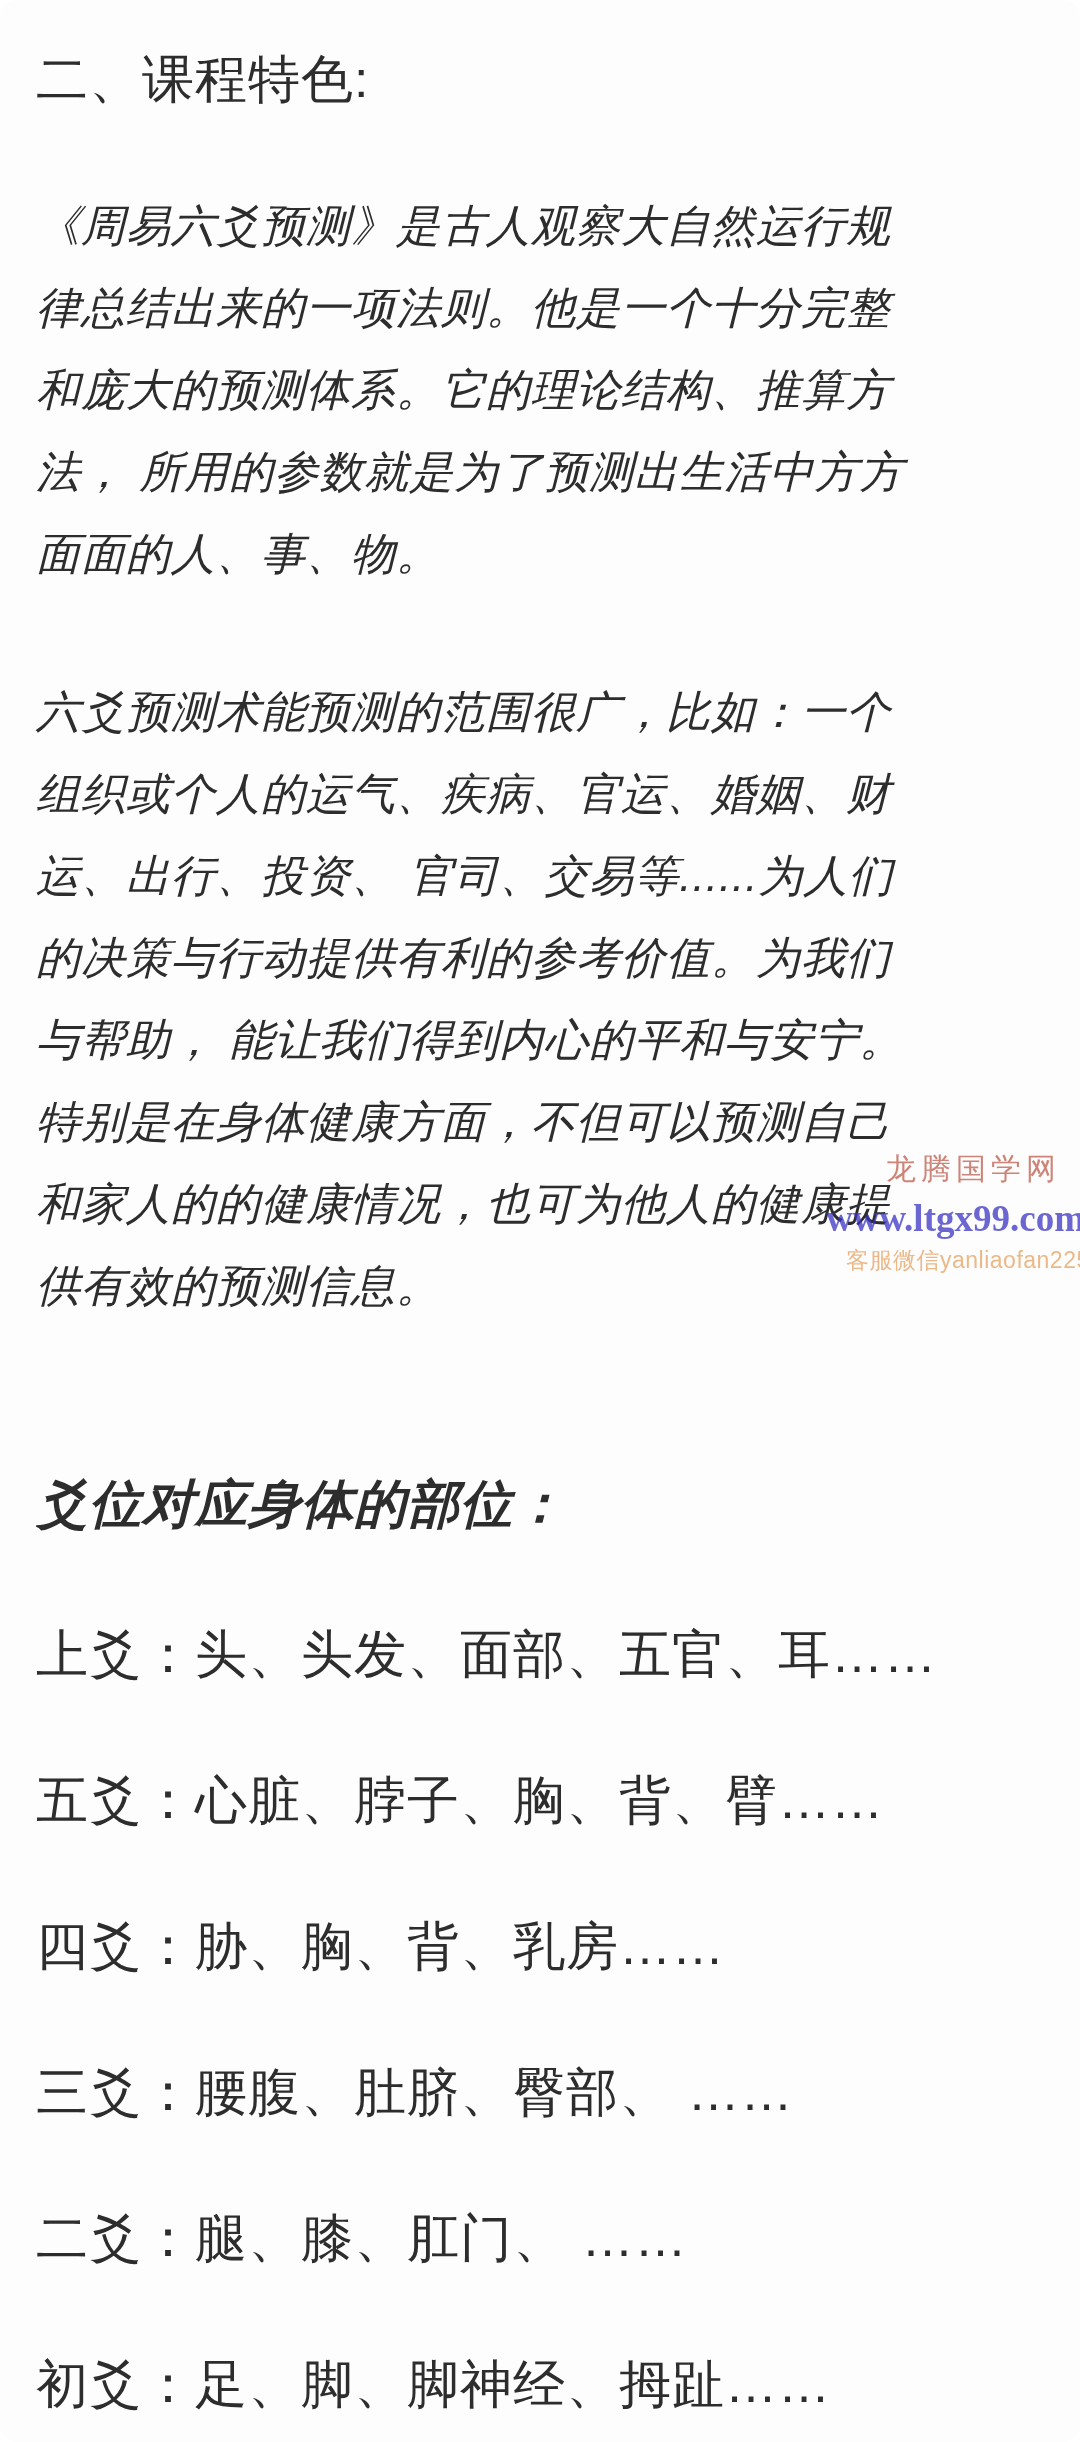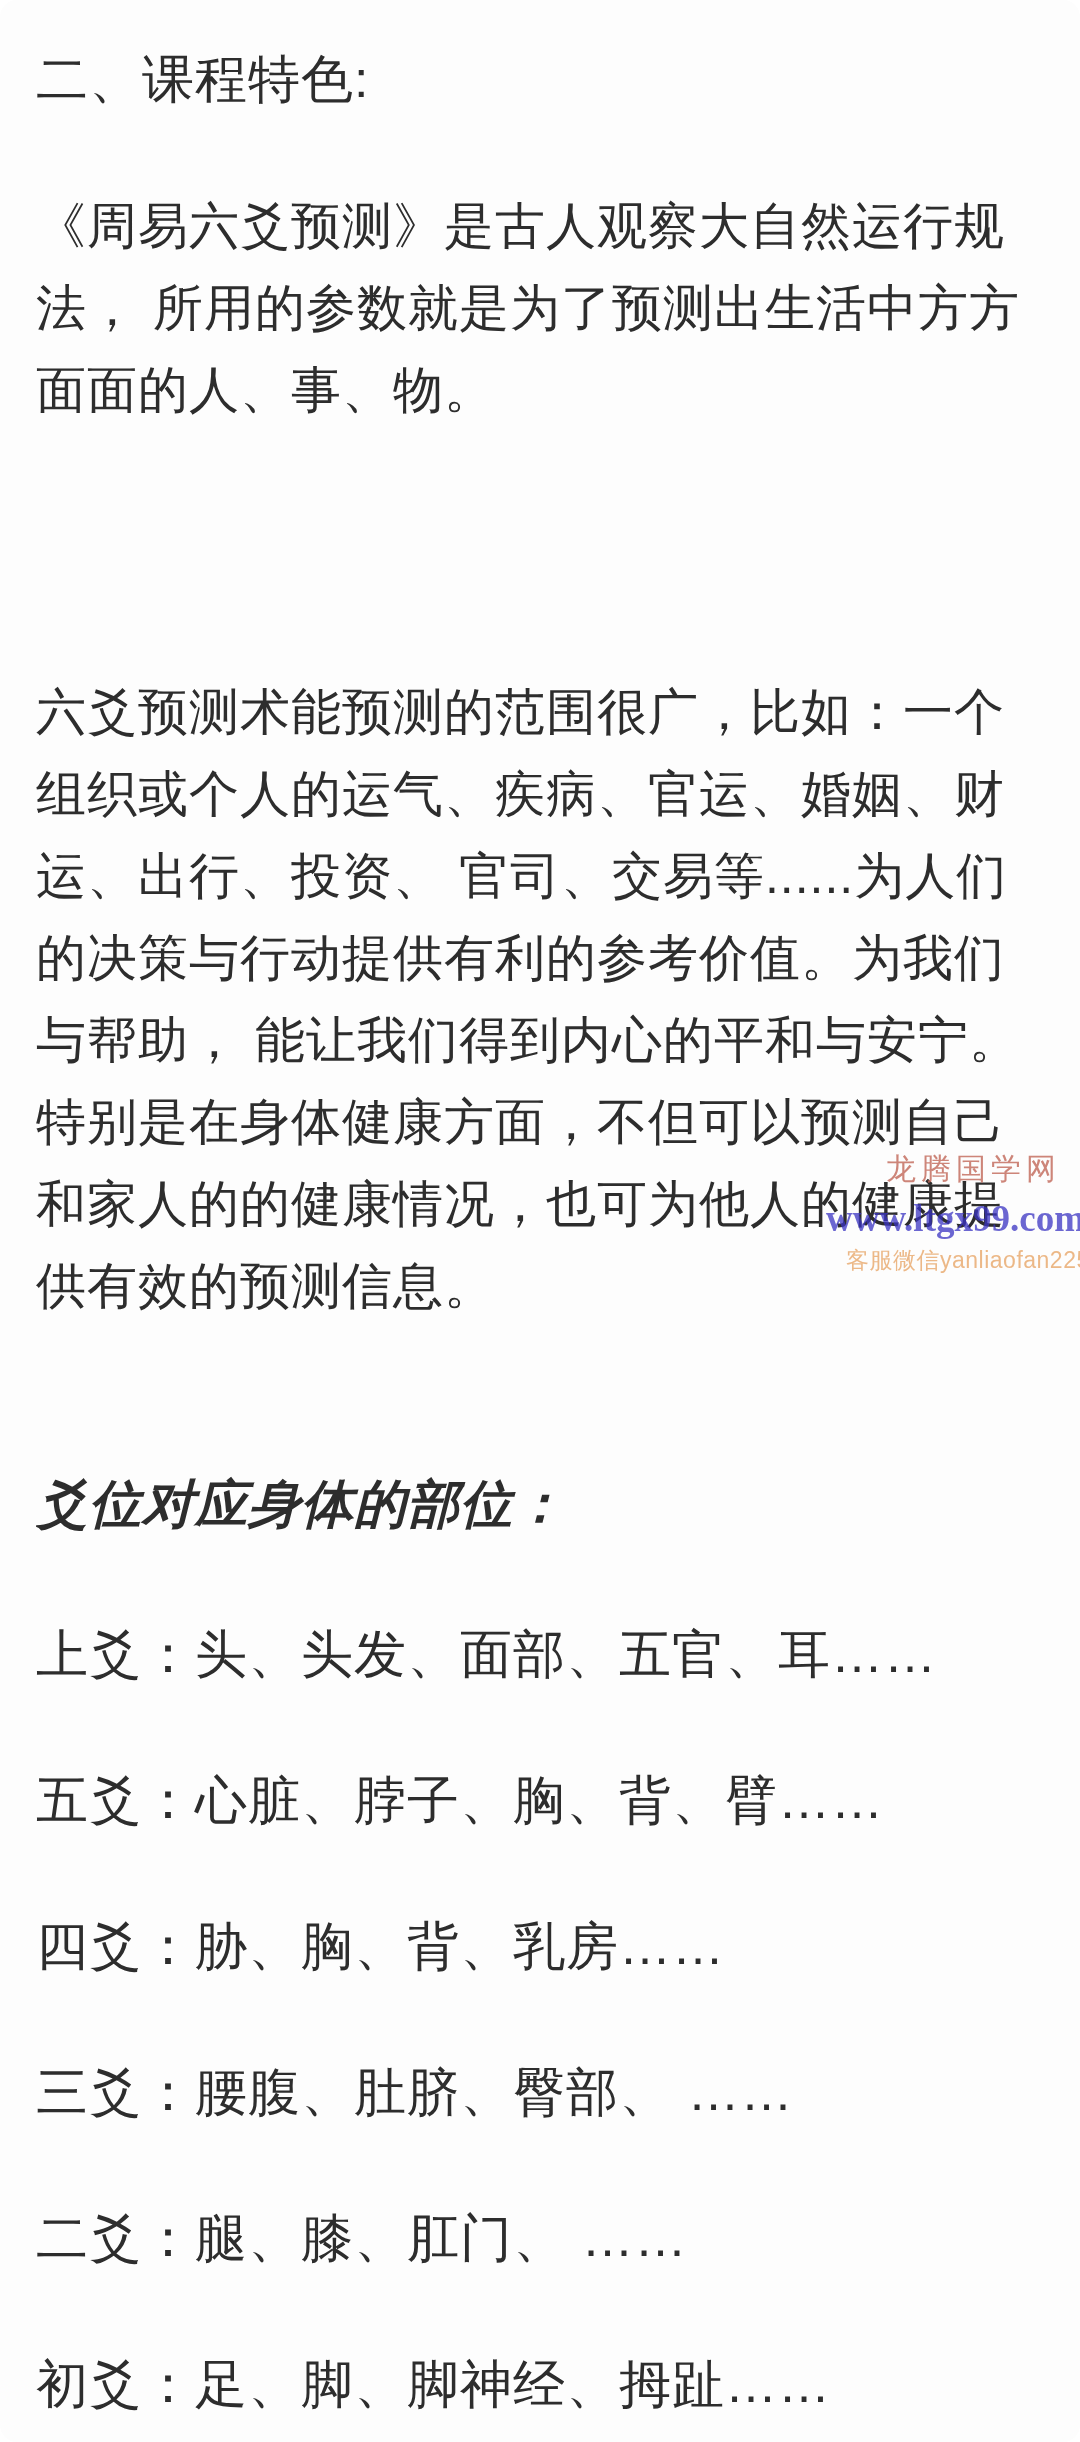--- a/index.html
+++ b/index.html
@@ -25,25 +25,26 @@
     letter-spacing: 1px;
     font-weight: 500;
     white-space: nowrap;
   }
   .para {
     position: absolute;
     left: 36px;
     width: 1010px;
   }
   .para .line {
-    font-size: 50px;
+    font-size: 44px;
     line-height: 82px;
     letter-spacing: 1px;
     font-weight: 500;
     white-space: nowrap;
+    font-style: italic;
   }
   #p1 { top: 185px; }
   #p2 { top: 671px; }
   .h2 {
     position: absolute;
     left: 36px;
     top: 1463px;
     font-size: 52px;
     line-height: 82px;
     letter-spacing: 1px;
@@ -102,20 +103,22 @@
 </style>
 </head>
 <body>
 
 <div id="page" style="background: rgb(253, 253, 253); color: rgb(45, 45, 45); border-radius: 17px;">
 
   <div class="h1">二、课程特色:</div>
 
   <div id="p1" class="para">
     <div class="line">《周易六爻预测》是古人观察大自然运行规</div>
+    <div class="line">律总结出来的一项法则。他是一个十分完整</div>
+    <div class="line">和庞大的预测体系。它的理论结构、推算方</div>
     <div class="line">法， 所用的参数就是为了预测出生活中方方</div>
     <div class="line">面面的人、事、物。</div>
   </div>
 
   <div id="p2" class="para">
     <div class="line">六爻预测术能预测的范围很广，比如：一个</div>
     <div class="line">组织或个人的运气、疾病、官运、婚姻、财</div>
     <div class="line">运、出行、投资、 官司、交易等......为人们</div>
     <div class="line">的决策与行动提供有利的参考价值。为我们</div>
     <div class="line">与帮助， 能让我们得到内心的平和与安宁。</div>

